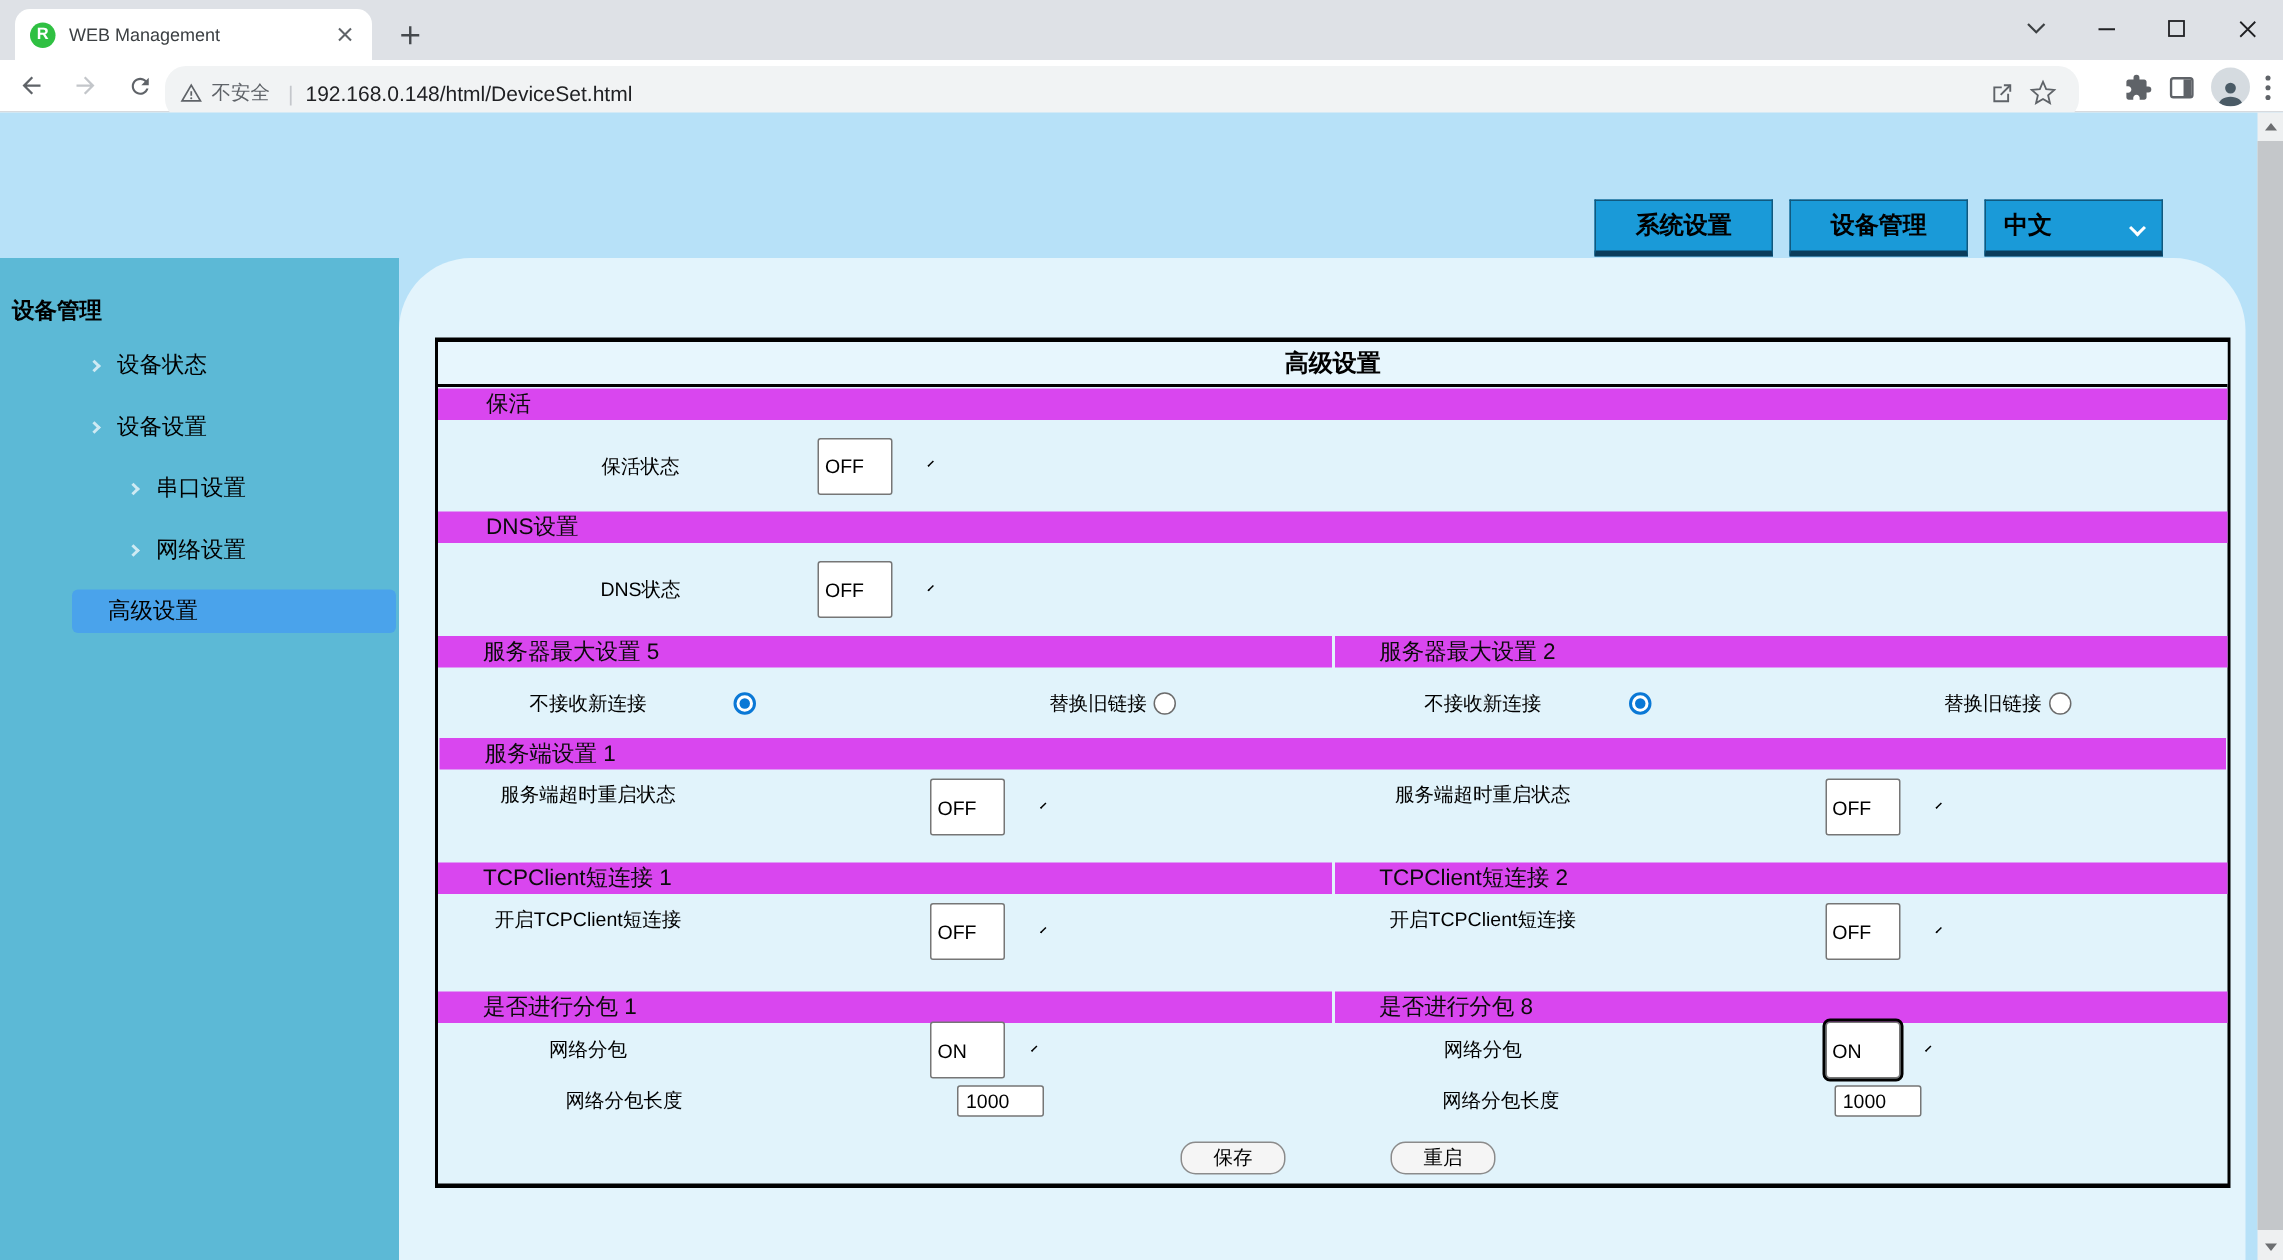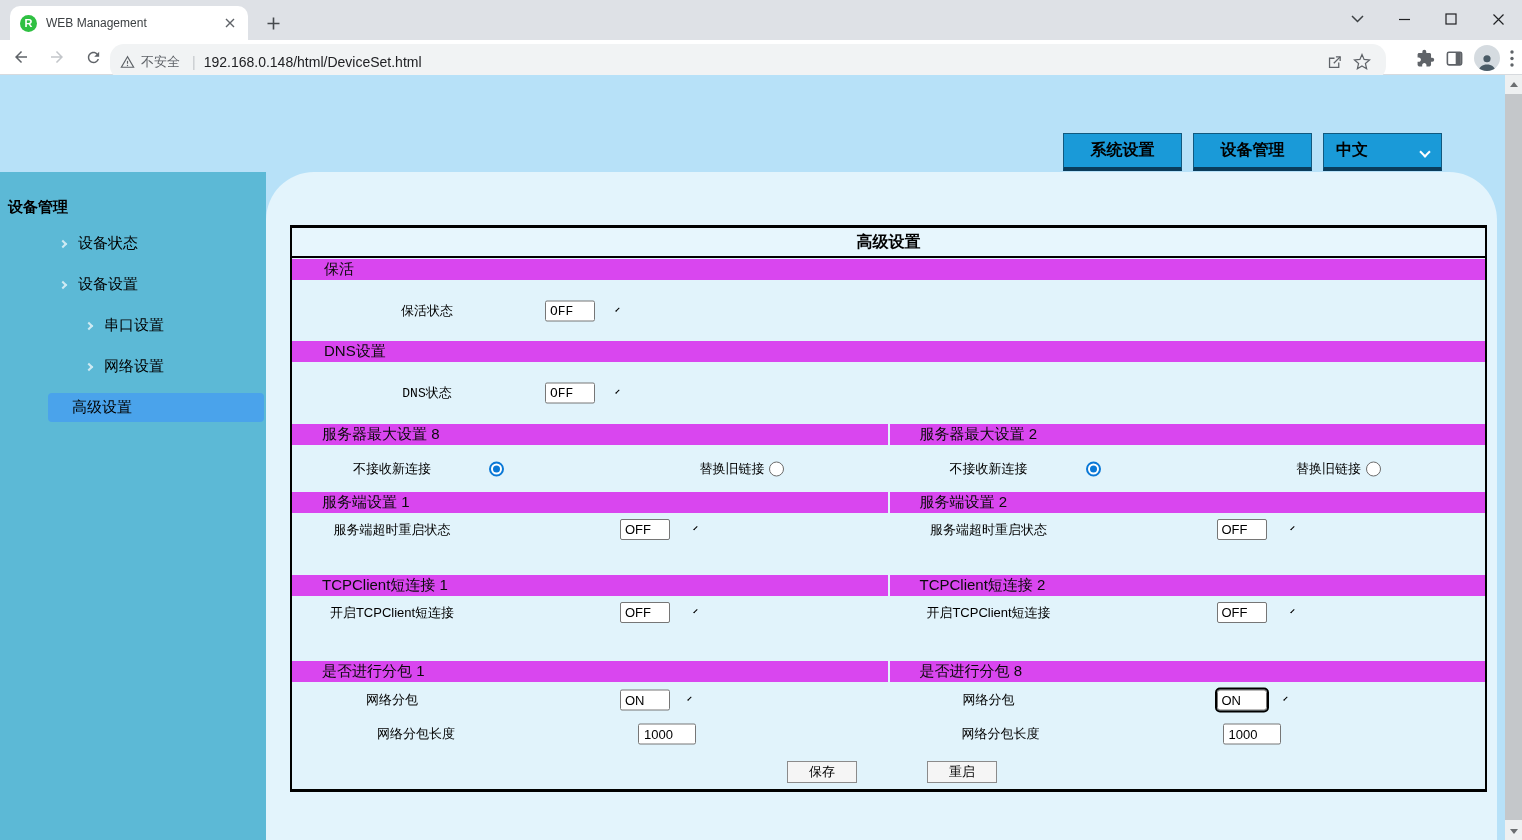--- a/index.html
+++ b/index.html
@@ -58,50 +58,50 @@
             border:2px solid #000; border-top-width:3px; border-bottom-width:3px; }
   .t-title { height:30px; border-bottom:2px solid #000; display:flex; align-items:center; justify-content:center;
              font-size:16px; font-weight:bold; color:#000; background:#e7f6fd; }
   .hdr { height:21px; background:#d946ef; margin:1px 0; display:flex; align-items:center;
          padding-left:32px; font-size:15px; color:#0b0b0b; }
   .hdr-pair { display:flex; }
   .hdr-pair .hdr { flex:1; margin:1px 0; padding-left:30px; }
   .hdr-pair .hdr:first-child { margin-right:1px; }
   .hdr-pair .hdr:last-child { margin-left:1px; }
 
-  .row { position:relative;font-family:Liberation Mono, monospace; }
+  .row { position:relative; }
   .halves { display:flex; }
   .half { position:relative; flex:1; }
 
   .lblA { position:absolute; left:60px; width:150px; text-align:center; font-size:13px; color:#000;
           top:50%; transform:translateY(-50%); }
   .ctlA { position:absolute; left:253px; top:50%; transform:translateY(-50%); }
   .lblB { position:absolute; left:0; width:200px; text-align:center; font-size:13px; color:#000; }
   .v-center { top:50%; transform:translateY(-50%); }
   .v-top { top:7px; }
   .ctlB { position:absolute; left:328px; }
 
-  .sel { display:inline-flex; align-items:center; justify-content:space-between; width:50px; height:21px;
+  .sel { display:inline-flex; align-items:center; justify-content:space-between; width:50px; height:38px;
          background:#fff; border:1px solid #767676; border-radius:2px; padding:0 5px 0 4px; font-size:13px; color:#000;gap:44px; }
   .sel .caret { width:5px; height:5px; border-right:1.6px solid #000; border-bottom:1.6px solid #000;
                 transform:rotate(45deg) translate(-1px,-1px); }
   .sel.focused { outline:2px solid #000; outline-offset:0; border-radius:3px; }
 
   .txt { width:58px; height:21px; border:1px solid #767676; border-radius:2px; font-size:13px;
          padding:0 0 0 5px; background:#fff; font-family:"Liberation Sans",sans-serif; color:#000; }
 
   .radio { position:absolute; width:15px; height:15px; border-radius:50%; background:#fff;
            border:1px solid #6b6b6b; top:50%; transform:translateY(-50%); }
   .radio.checked { border:2px solid #0a78d6; }
   .radio.checked::after { content:""; position:absolute; left:2px; top:2px; width:7px; height:7px;
                           border-radius:50%; background:#0a78d6; }
 
   .btnrow { position:relative; height:28px; }
   .formbtn { position:absolute; width:70px; height:22px; background:#f5f5f5; border:1px solid #8b8b8b;
-             border-radius:0; font-size:13px; color:#000; display:flex; align-items:center; justify-content:center;
+             border-radius:10px; font-size:13px; color:#000; display:flex; align-items:center; justify-content:center;
              font-family:"Liberation Sans",sans-serif; }
 
   
   .vscroll { position:absolute; right:0; top:0; width:17px; height:765px; background:#eef0f1; }
   .vs-btn { position:absolute; left:0; width:17px; height:17px; display:flex; align-items:center; justify-content:center; }
   .vs-up { top:1px; } .vs-down { bottom:0; }
   .tri-up { width:0; height:0; border-left:4px solid transparent; border-right:4px solid transparent; border-bottom:5px solid #6c6e71; }
   .tri-down { width:0; height:0; border-left:4px solid transparent; border-right:4px solid transparent; border-top:5px solid #6c6e71; }
   .vs-thumb { position:absolute; left:0; top:19px; width:17px; height:726px; background:#c4c7ca; }
 
@@ -275,41 +275,40 @@
       <span class="lblA">DNS状态</span>
       <span class="ctlA">
         <span class="sel">
           <span>OFF</span>
             <span class="caret"></span>
         </span>
       </span>
     </div>
 
     <div class="hdr-pair">
-      <div class="hdr">服务器最大设置 8</div>
+      <div class="hdr">服务器最大设置 5</div>
       <div class="hdr">服务器最大设置 2</div>
     </div>
     <div class="halves" style="height:45px;">
       <div class="half">
         <span class="lblB v-center">不接收新连接</span>
         <span class="radio checked" style="left:197px;"></span>
         <span class="lblB v-center" style="left:340px;">替换旧链接</span>
         <span class="radio" style="left:477px;"></span>
       </div>
       <div class="half">
         <span class="lblB v-center">不接收新连接</span>
         <span class="radio checked" style="left:197px;"></span>
         <span class="lblB v-center" style="left:340px;">替换旧链接</span>
         <span class="radio" style="left:477px;"></span>
       </div>
     </div>
 
     <div class="hdr-pair">
       <div class="hdr">服务端设置 1</div>
-      <div class="hdr">服务端设置 2</div>
     </div>
     <div class="halves" style="height:60px;">
       <div class="half">
         <span class="lblB v-top">服务端超时重启状态</span>
         <span class="ctlB v-top" style="top:5px;">
           <span class="sel">
             <span>OFF</span>
               <span class="caret"></span>
           </span>
         </span>

